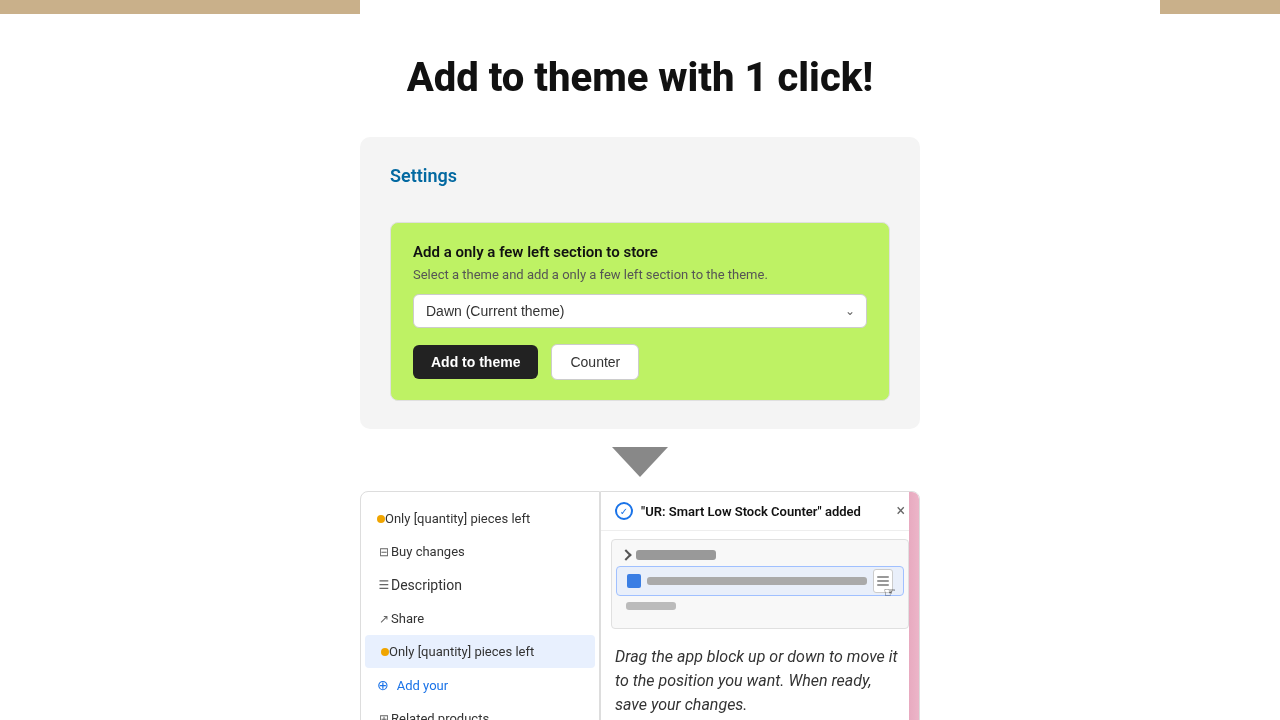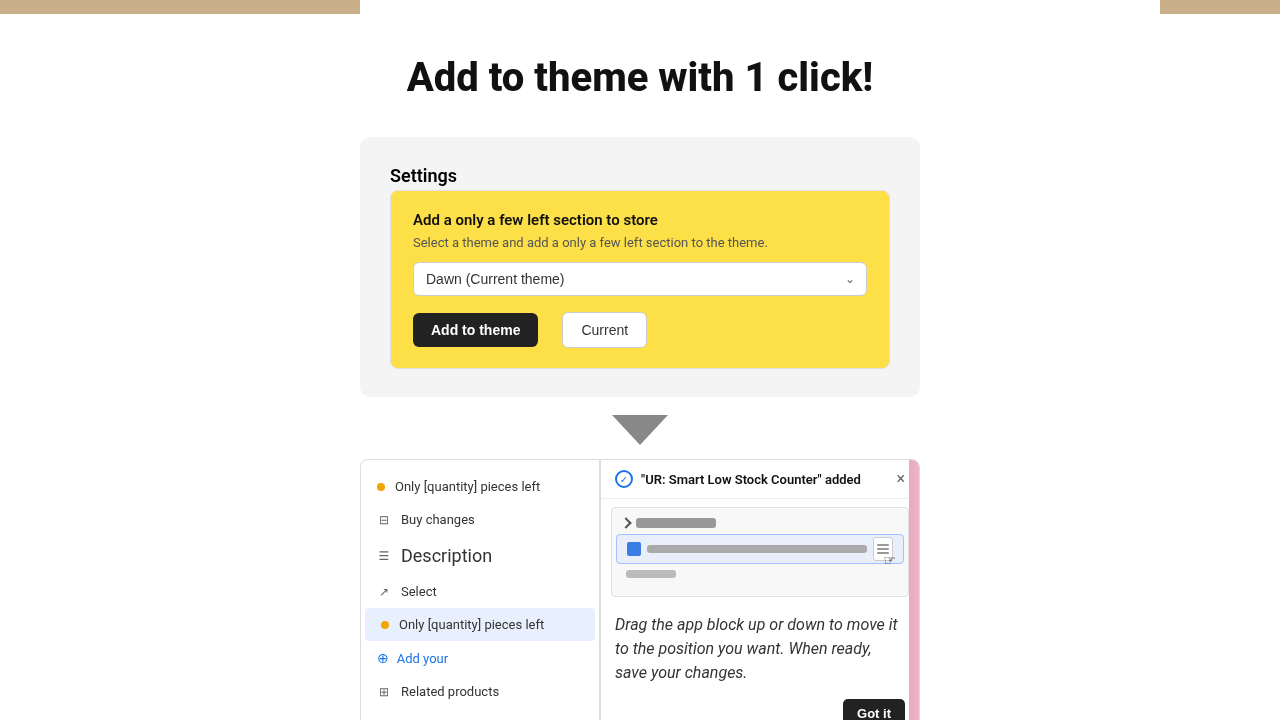--- a/index.html
+++ b/index.html
@@ -57,26 +57,26 @@
       width: 560px;
       background: #f4f4f4;
       border-radius: 10px;
       padding: 28px 30px;
       margin-bottom: 0;
     }
 
     .settings-title {
       font-size: 18px;
       font-weight: 600;
-      color: #000000;
-      margin-bottom: 4px;
+      color: #0369a1;
+      margin-bottom: 36px;
     }
 
     .section-inner {
-      background: #fde047;
+      background: #bef264;
       border-radius: 8px;
       border: 1px solid #e0e0e0;
       padding: 20px 22px;
     }
 
     .section-header {
       font-size: 15px;
       font-weight: 600;
       color: #111;
       margin-bottom: 6px;
@@ -118,21 +118,21 @@
       right: 12px;
       top: 50%;
       transform: translateY(-50%);
       color: #666;
       pointer-events: none;
       font-size: 12px;
     }
 
     .button-row {
       display: flex;
-      gap: 24px;
+      gap: 13px;
       align-items: center;
     }
 
     .btn-add-theme {
       background: #222;
       color: #fff;
       border: none;
       border-radius: 6px;
       padding: 9px 18px;
       font-size: 14px;
@@ -175,21 +175,20 @@
       background: #fff;
       border: 1px solid #ddd;
       border-radius: 8px 0 0 8px;
       padding: 10px 0;
       flex-shrink: 0;
     }
 
     .sidebar-item {
       display: flex;
       align-items: center;
-      gap: 10px;
       padding: 9px 16px;
       font-size: 13px;
       color: #333;
       cursor: pointer;
     }
 
     .sidebar-item.active {
       background: #e8f0fe;
       border-radius: 4px;
       margin: 0 4px;
@@ -437,21 +436,21 @@
       <div class="section-sub">Select a theme and add a only a few left section to the theme.</div>
       <div class="select-wrapper">
         <select>
           <option>Dawn (Current theme)</option>
           <option>Other theme</option>
         </select>
         <span class="select-arrow">⌄</span>
       </div>
       <div class="button-row">
         <button class="btn-add-theme">Add to theme</button>
-        <button class="btn-preview">Current</button>
+        <button class="btn-preview">Counter</button>
       </div>
     </div>
   </div>
 
   <div class="arrow-down"></div>
 
   <div class="bottom-section">
 
     <div class="sidebar-panel">
 
@@ -460,26 +459,26 @@
         <span style="font-size:13px;color:#333;">Only [quantity] pieces left</span>
       </div>
 
       <div class="sidebar-item">
         <span class="icon-small">⊟</span>
         <span style="font-size:13px;color:#333;">Buy changes</span>
       </div>
 
       <div class="sidebar-item">
         <span class="icon-small">☰</span>
-        <span style="font-size:18px;color:#333;">Description</span>
+        <span style="font-size:14px;color:#333;">Description</span>
       </div>
 
       <div class="sidebar-item">
         <span class="icon-small">↗</span>
-        <span style="font-size:13px;color:#333;">Select</span>
+        <span style="font-size:13px;color:#333;">Share</span>
       </div>
 
       <div class="sidebar-item active">
         <span class="dot dot-orange"></span>
         <span style="font-size:13px;color:#333;">Only [quantity] pieces left</span>
       </div>
 
       <div class="add-block-item">
         <span style="font-size:14px;">⊕</span>
         <span>Add your</span>

